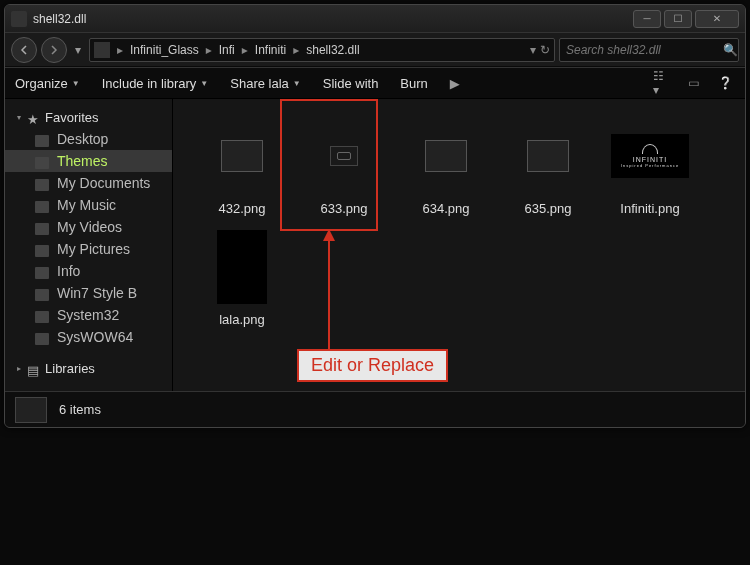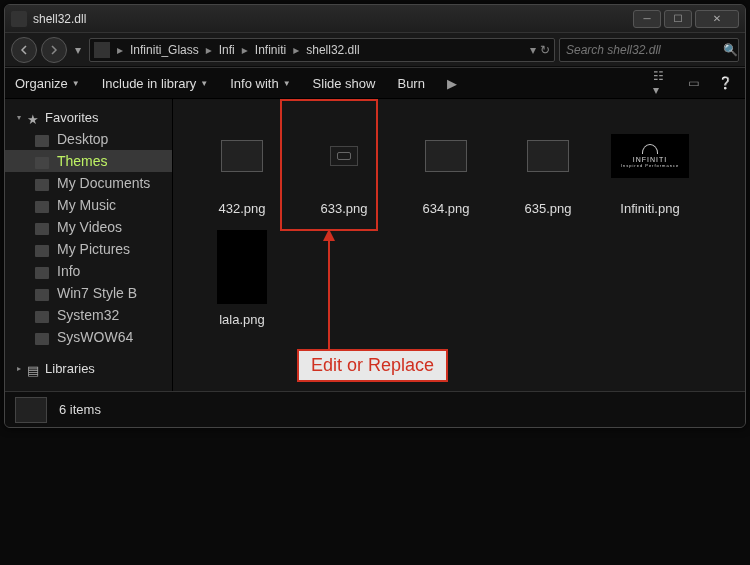--- a/index.html
+++ b/index.html
@@ -347,25 +347,25 @@
   <div class="toolbar">
     <div class="tb-btn">
       <span>Organize</span>
       <span class="tb-caret">▼</span>
     </div>
     <div class="tb-btn">
       <span>Include in library</span>
       <span class="tb-caret">▼</span>
     </div>
     <div class="tb-btn">
-      <span>Info with</span>
+      <span>Share lala</span>
       <span class="tb-caret">▼</span>
     </div>
     <div class="tb-btn">
-      <span>Slide show</span>
+      <span>Slide with</span>
     </div>
     <div class="tb-btn">
       <span>Burn</span>
     </div>
     <div class="tb-btn" style="color:#999">▶</div>
     <div class="tb-right">
       <div class="tb-ico">☷ ▾</div>
       <div class="tb-ico">▭</div>
       <div class="tb-ico">❔</div>
     </div>

